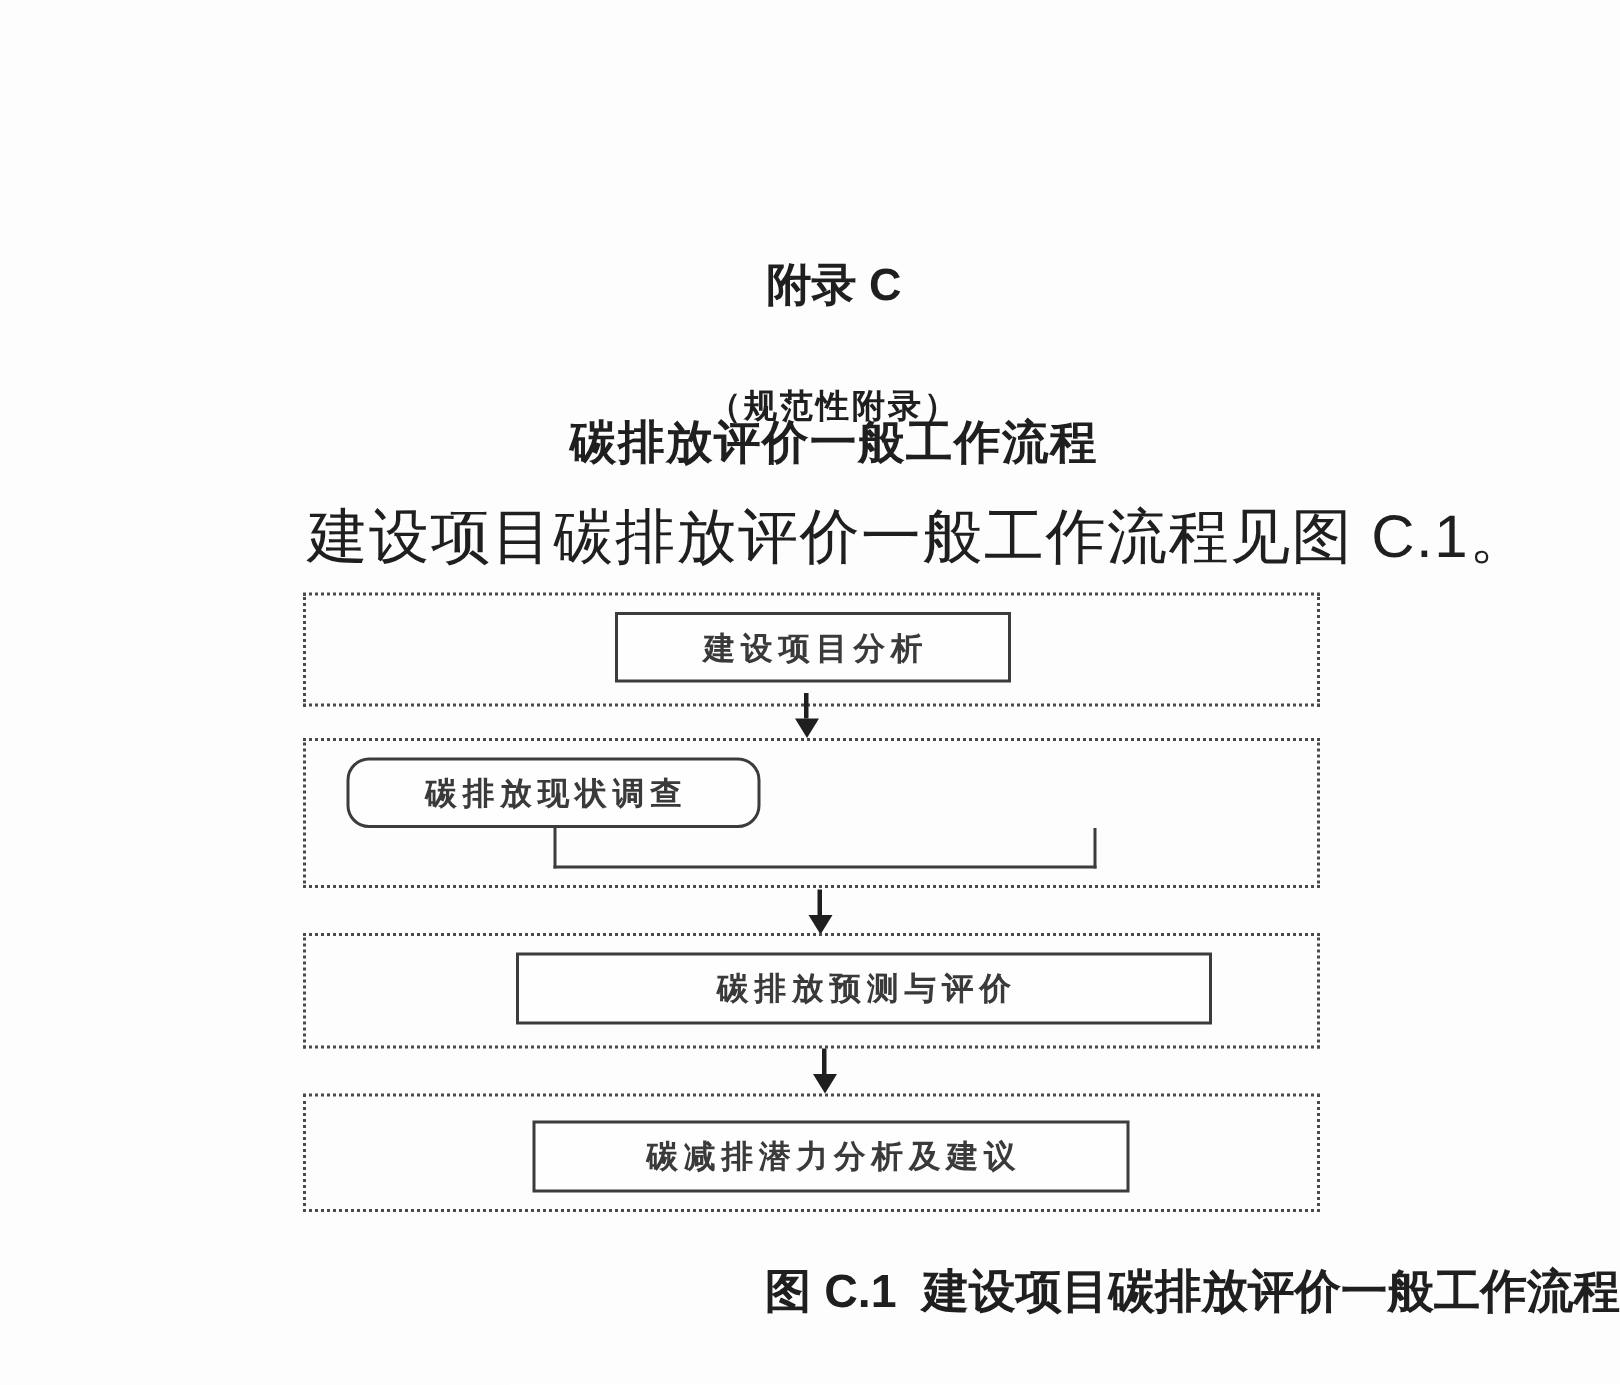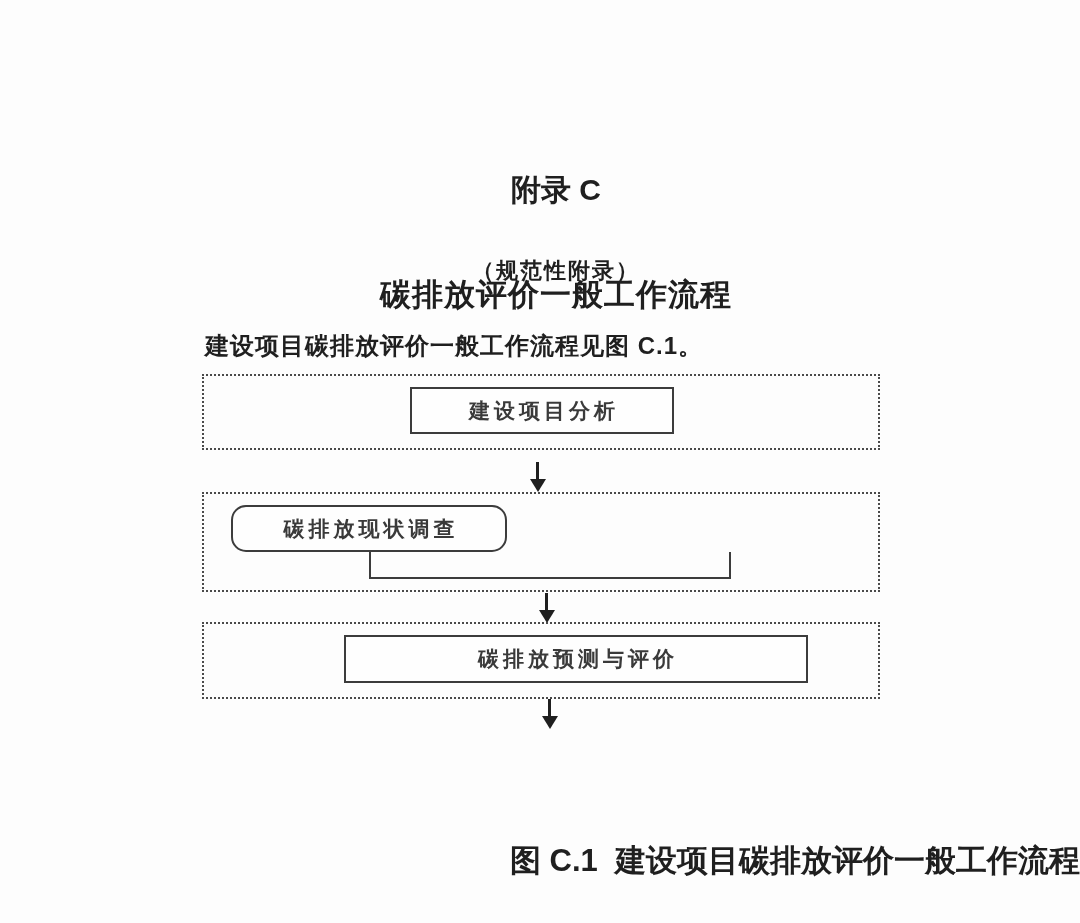--- a/index.html
+++ b/index.html
@@ -22,34 +22,34 @@
     font-weight: 700;
     white-space: pre;
   }
   .t1 { top: 170px; font-size: 30px; }
   .t2 { top: 222px; font-size: 22px; letter-spacing: 2px; margin-top: 34px; }
   .t3 { top: 274px; font-size: 31px; letter-spacing: 1px; }
   .intro {
     position: absolute;
     left: 205px;
     top: 330px;
-    font-size: 24px;
-    font-weight: 700;
+    font-size: 40px;
+    font-weight: 400;
     letter-spacing: 1px;
     white-space: pre;
   }
   .flow { position: absolute; left: 0; top: 0; width: 100%; height: 100%; }
   .stage {
     position: absolute;
     left: 202px;
     width: 678px;
     border: 2px dotted var(--container-border, #4a4a4a);
     background: transparent;
   }
-  .s1 { top: 374px; height: 76px; }
+  .s1 { top: 395px; height: 76px; }
   .s2 { top: 492px; height: 100px; }
   .s3 { top: 622px; height: 77px; }
   .s4 { top: 729px; height: 79px; }
   .node {
     position: absolute;
     display: flex;
     align-items: center;
     justify-content: center;
     border: 2px solid var(--box-border, #3c3c3c);
     background: #fefefe;
@@ -129,18 +129,21 @@
     </div>
 
     <div class="arrow a2"></div>
 
     <div class="stage s3">
       <div class="node n3">碳排放预测与评价</div>
     </div>
 
     <div class="arrow a3"></div>
 
+    <div class="stage s4">
+      <div class="node n4">碳减排潜力分析及建议</div>
+    </div>
 
   </div>
 
   <div class="caption">图 C.1  建设项目碳排放评价一般工作流程</div>
 
 </div>
 
 </body></html>

